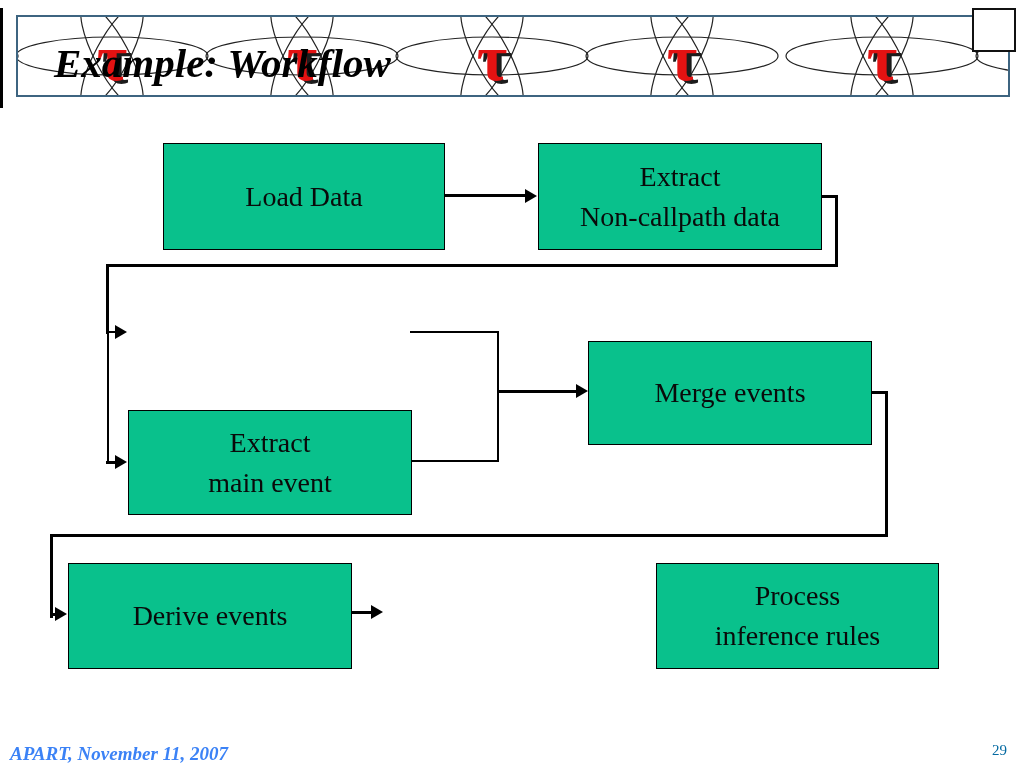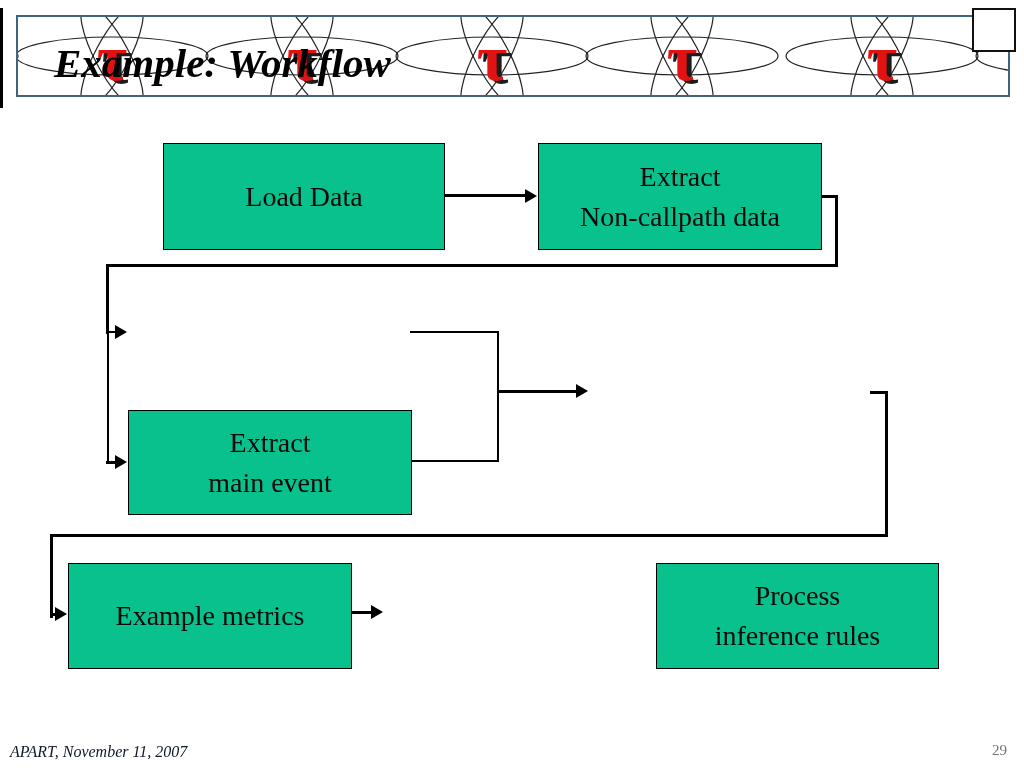--- a/index.html
+++ b/index.html
@@ -19,23 +19,23 @@
   .left-edge{position:absolute;left:0;top:8px;width:3px;height:100px;background:#000;}
   
   .fbox{position:absolute;background:var(--box-fill,#09c18c);border:1px solid #000;
         display:flex;align-items:center;justify-content:center;text-align:center;
         font-size:28px;line-height:40px;color:#0a0a0a;white-space:pre-line;z-index:4;}
   
   .ln{position:absolute;background:var(--line-color,#000);}
   .ah{position:absolute;width:0;height:0;border-top:7px solid transparent;
       border-bottom:7px solid transparent;border-left:12px solid var(--line-color,#000);}
   
-  .footer-text{position:absolute;font-size:16px;font-weight:normal;font-style:italic;
-      color:#0f172a;white-space:nowrap;}
-  .page-number{position:absolute;font-size:15px;color:#737373;}
+  .footer-text{position:absolute;font-size:19px;font-weight:bold;font-style:italic;
+      color:#3b82f6;white-space:nowrap;}
+  .page-number{position:absolute;font-size:15px;color:#0369a1;}
 </style>
 </head>
 <body>
 
 <div class="slide">
 
   <div class="left-edge"></div>
 
   <div class="banner">
     <svg width="990" height="78" viewBox="0 0 990 78">
@@ -113,22 +113,23 @@
   <div class="ah" style="left:55px;top:607px"></div>
 
   <div class="ln" style="left:350px;top:611px;width:23px;height:3px"></div>
   <div class="ah" style="left:371px;top:605px"></div>
   <div class="ln" style="left:667px;top:611px;width:14px;height:3px"></div>
   <div class="ah" style="left:679px;top:605px"></div>
 
   <div class="fbox" style="left:163px;top:143px;width:280px;height:105px">Load Data</div>
   <div class="fbox" style="left:538px;top:143px;width:282px;height:105px">Extract
 Non-callpath data</div>
+  <div class="fbox" style="left:588px;top:341px;width:282px;height:102px">Merge events</div>
   <div class="fbox" style="left:128px;top:410px;width:282px;height:103px">Extract
 main event</div>
-  <div class="fbox" style="left:68px;top:563px;width:282px;height:104px">Example metrics</div>
+  <div class="fbox" style="left:68px;top:563px;width:282px;height:104px">Derive events</div>
   <div class="fbox" style="left:656px;top:563px;width:281px;height:104px">Process
 inference rules</div>
 
   <span class="footer-text" style="left:10px;top:743px">APART, November 11, 2007</span>
   <span class="page-number" style="left:992px;top:742px">29</span>
 
 </div>
 
 </body></html>

